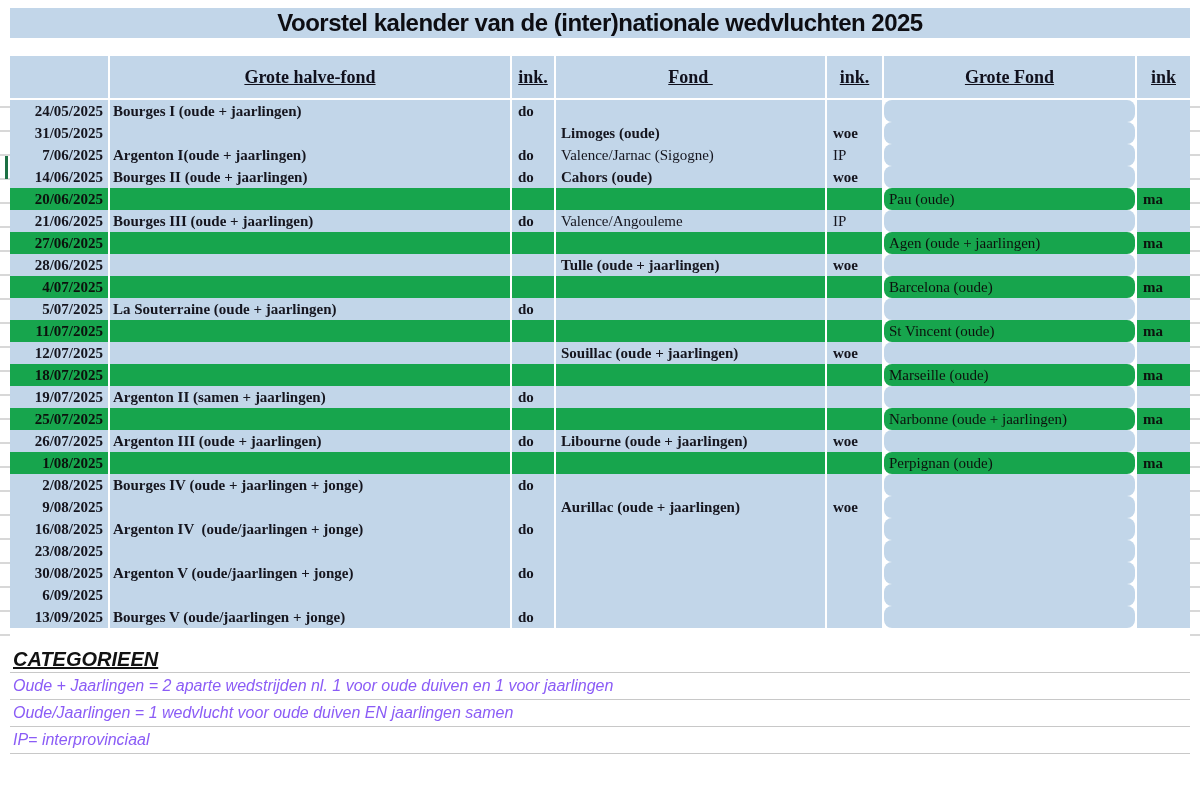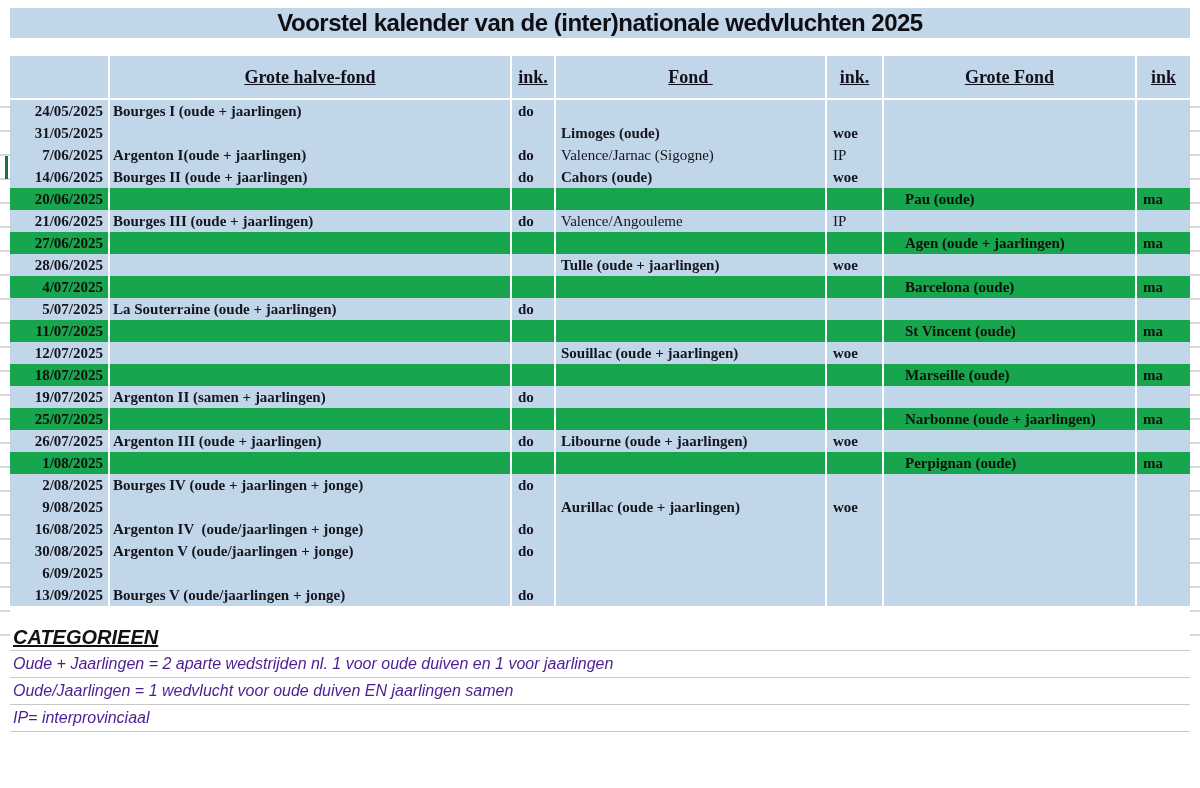--- a/index.html
+++ b/index.html
@@ -30,30 +30,30 @@
 
   #rows{display:grid;row-gap:0;grid-auto-rows:22px;}
   .row{height:22px;}
   .cell{background:var(--blue);font-family:"Liberation Serif",serif;font-size:15px;color:#15151e;
         display:flex;align-items:center;overflow:hidden;white-space:pre;}
   .row.green .cell{background:var(--green);color:#0c120d;}
   .c-date{justify-content:flex-end;padding-right:5px;font-weight:bold;}
   .c-name{padding-left:3px;font-weight:bold;}
   .c-ink{padding-left:6px;font-weight:bold;}
   .c-fond{padding-left:5px;font-weight:bold;}
-  .c-gf{padding-left:21px;font-weight:bold;}
+  .c-gf{padding-left:5px;font-weight:normal;border-radius:8px;}
   .row.italic .c-fond, .row.italic .c-ink2{font-weight:normal;}
 
   
   .footer{margin-top:14px;}
   .footer-heading{height:30px;border-bottom:1px solid #c8c8c8;display:flex;align-items:flex-end;}
   .footer-heading span{font-size:20px;font-weight:bold;font-style:italic;text-decoration:underline;
                        color:#121212;padding-left:3px;line-height:1.3;}
   .footer-line{height:26px;border-bottom:1px solid #c8c8c8;display:flex;align-items:center;
-               font-size:16px;font-style:italic;color:#4c1d95;padding-left:3px;}
+               font-size:16px;font-style:italic;color:#8b5cf6;padding-left:3px;}
 
   :root{--blue:#c2d6e9;--green:#17a54d;}
 </style>
 </head>
 <body>
 
 <div class="canvas">
   <div class="gutter left"></div>
   <div class="gutter right"></div>
   <div class="sel-mark"></div>
@@ -242,20 +242,29 @@
           <div class="cell c-ink"></div>
           <div class="cell c-fond">Aurillac (oude + jaarlingen)</div>
           <div class="cell c-ink c-ink2">woe</div>
           <div class="cell c-gf"></div>
           <div class="cell c-ink"></div>
         </div>
         <div class="row grid7">
           <div class="cell c-date">16/08/2025</div>
           <div class="cell c-name">Argenton IV  (oude/jaarlingen + jonge)</div>
           <div class="cell c-ink">do</div>
+          <div class="cell c-fond"></div>
+          <div class="cell c-ink c-ink2"></div>
+          <div class="cell c-gf"></div>
+          <div class="cell c-ink"></div>
+        </div>
+        <div class="row grid7">
+          <div class="cell c-date">23/08/2025</div>
+          <div class="cell c-name"></div>
+          <div class="cell c-ink"></div>
           <div class="cell c-fond"></div>
           <div class="cell c-ink c-ink2"></div>
           <div class="cell c-gf"></div>
           <div class="cell c-ink"></div>
         </div>
         <div class="row grid7">
           <div class="cell c-date">30/08/2025</div>
           <div class="cell c-name">Argenton V (oude/jaarlingen + jonge)</div>
           <div class="cell c-ink">do</div>
           <div class="cell c-fond"></div>

